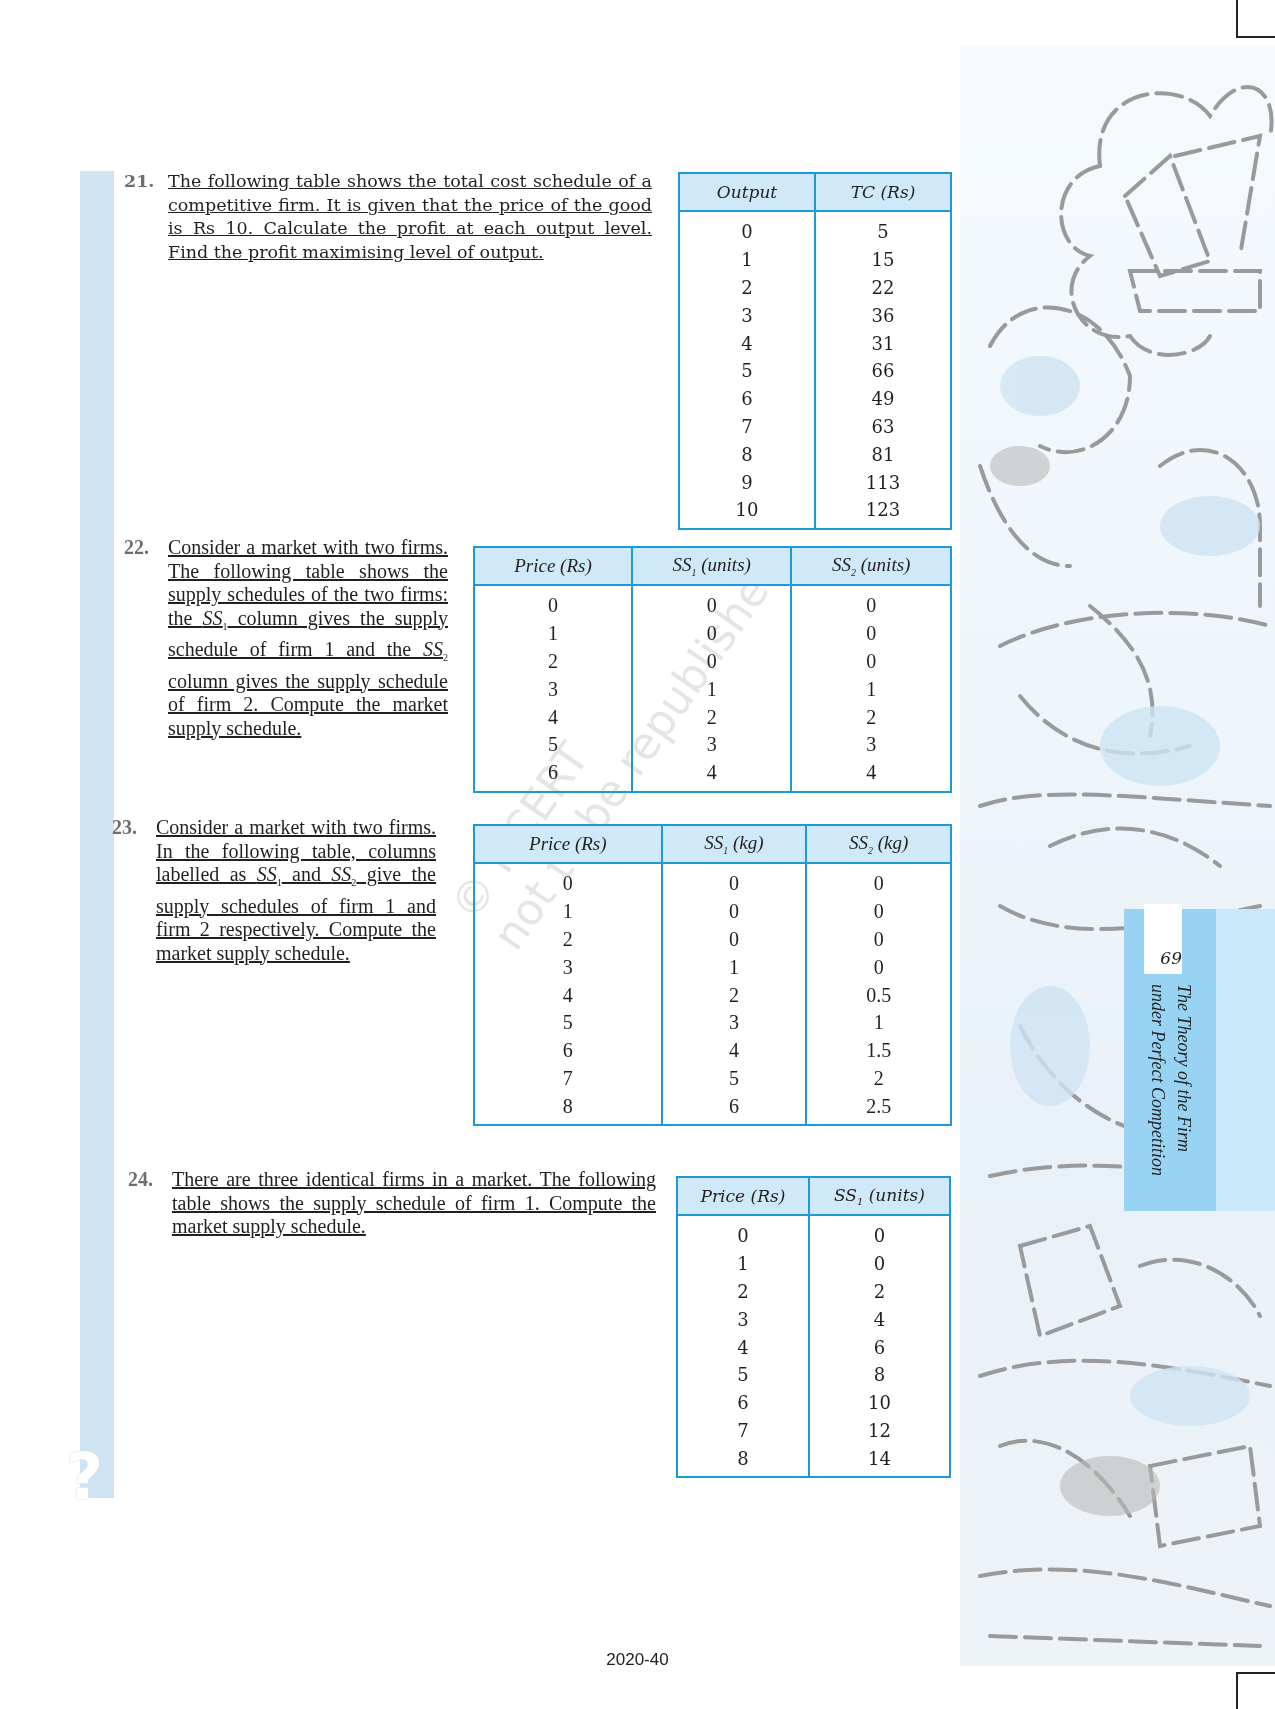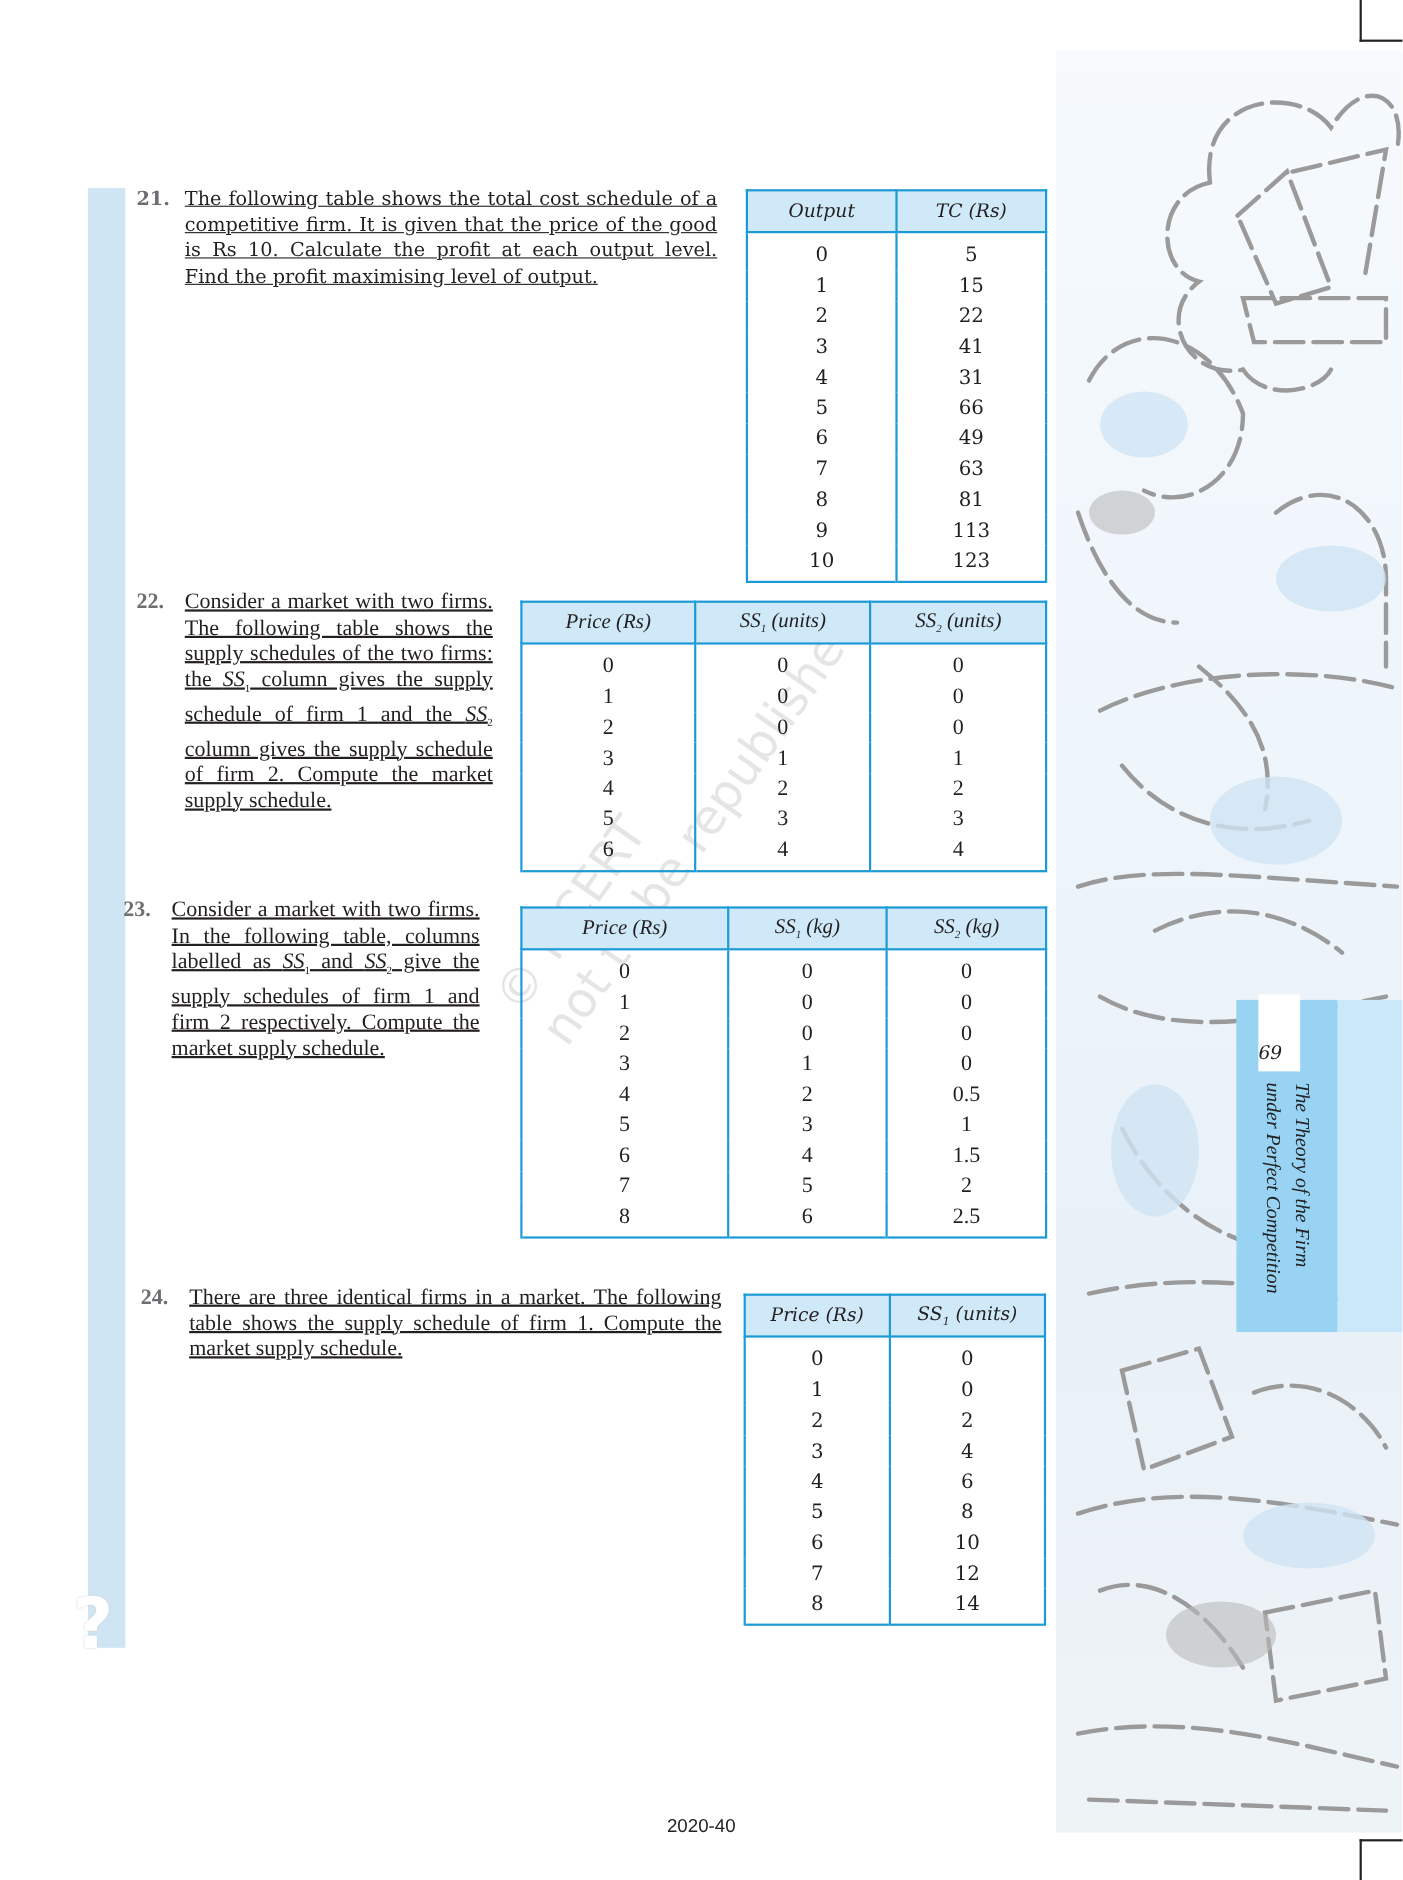--- a/index.html
+++ b/index.html
@@ -11,21 +11,21 @@
              border-left:2px solid #222; border-top:2px solid #222; box-sizing:border-box; }
   .left-strip { position:absolute; left:80px; top:171px; width:34px; height:1327px; background:#cfe5f4; }
   .qmark { position:absolute; left:66px; top:1440px; font-family:"DejaVu Sans", sans-serif; font-size:64px;
            color:#ffffff; text-shadow:0 0 2px #ccc; font-weight:bold; }
   .illustration { position:absolute; left:960px; top:46px; width:315px; height:1620px;
                   background:linear-gradient(180deg,#f6fafd 0%, #eef5fb 40%, #e9f1f8 70%, #eef3f6 100%); }
   .illustration svg { width:100%; height:100%; }
   .side-tab { position:absolute; left:1124px; top:909px; width:92px; height:302px; background:#98d3f3; }
   .side-tab-light { position:absolute; left:1216px; top:909px; width:59px; height:302px; background:#cbe8fa; }
   .page-box { position:absolute; left:1144px; top:904px; width:38px; height:70px; background:#fff; }
-  .page-num { position:absolute; left:1144px; top:948px; width:38px; text-align:left;
+  .page-num { position:absolute; left:1144px; top:948px; width:38px; text-align:right;
               font-family:"DejaVu Serif", serif; font-style:italic; font-size:17px; color:#222; }
   .running-title { position:absolute; left:1137px; top:984px; width:60px; height:220px;
                    writing-mode:vertical-rl; font-family:"Liberation Serif", serif; font-style:italic;
                    font-size:18px; line-height:26px; color:#222; }
   .question { position:absolute; font-family:"DejaVu Serif", serif; font-size:17.5px; line-height:23.5px;
               color:#231f20; text-align:justify;text-decoration:underline; }
   .question .qnum { position:absolute; left:-44px; top:0; font-weight:bold; color:#6d6e71; }
   .table { position:absolute; border-collapse:collapse; border:2px solid #1c9ad6; font-family:"DejaVu Serif", serif; }
   .table th { background:#d0e9f8; font-weight:normal; font-style:italic; font-size:17px; height:36px;
               border:2px solid #1c9ad6; padding:0; text-align:center; }
@@ -126,21 +126,21 @@
       <tr>
         <td>1</td>
         <td>15</td>
       </tr>
       <tr>
         <td>2</td>
         <td>22</td>
       </tr>
       <tr>
         <td>3</td>
-        <td>41</td>
+        <td>36</td>
       </tr>
       <tr>
         <td>4</td>
         <td>31</td>
       </tr>
       <tr>
         <td>5</td>
         <td>66</td>
       </tr>
       <tr>

